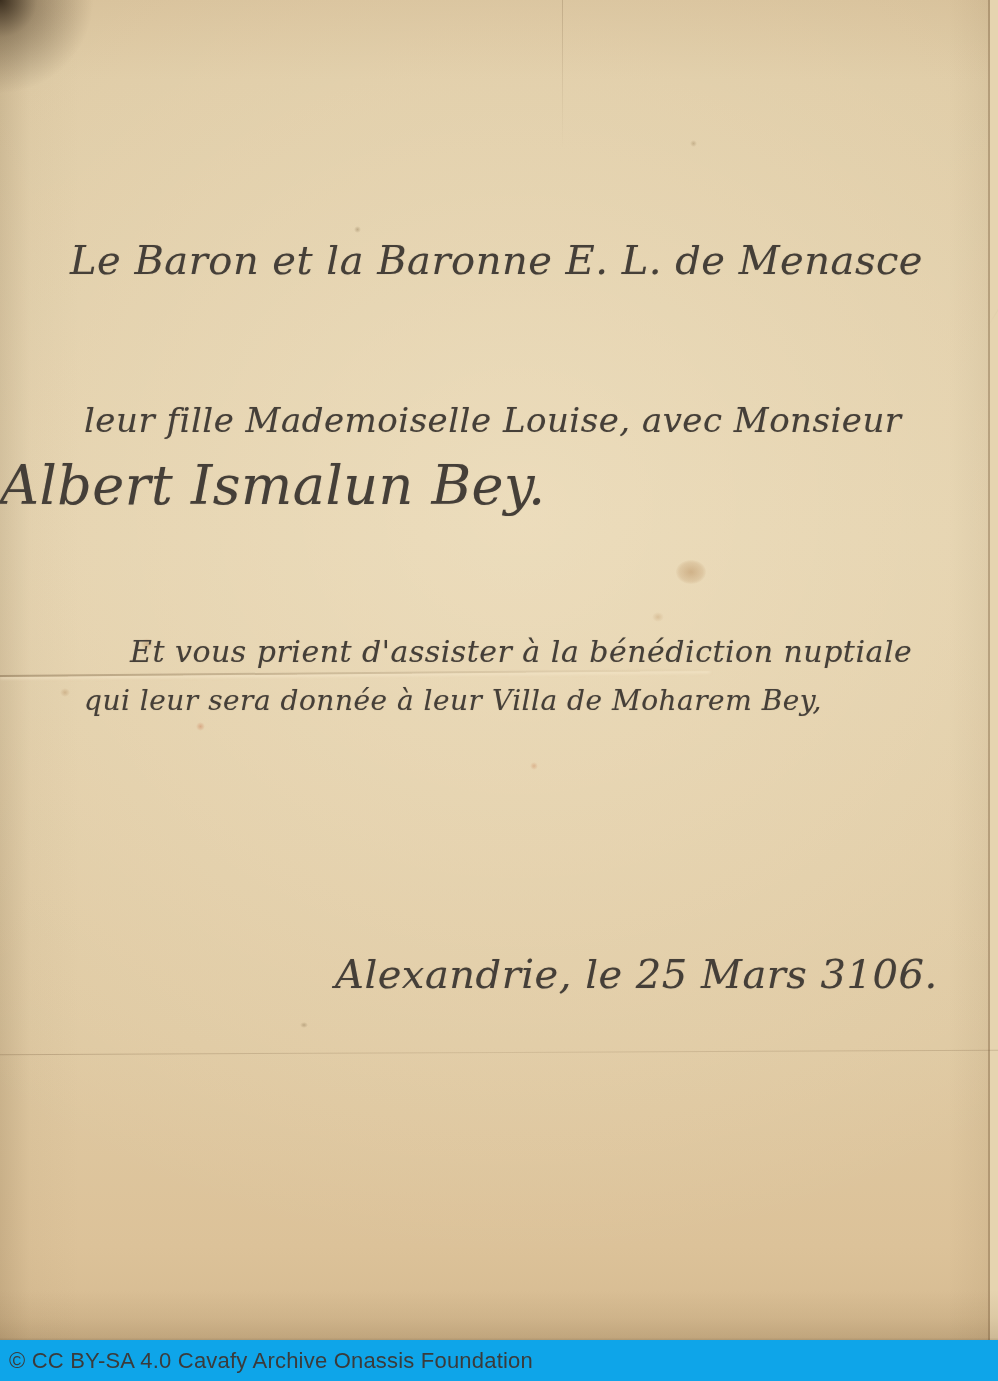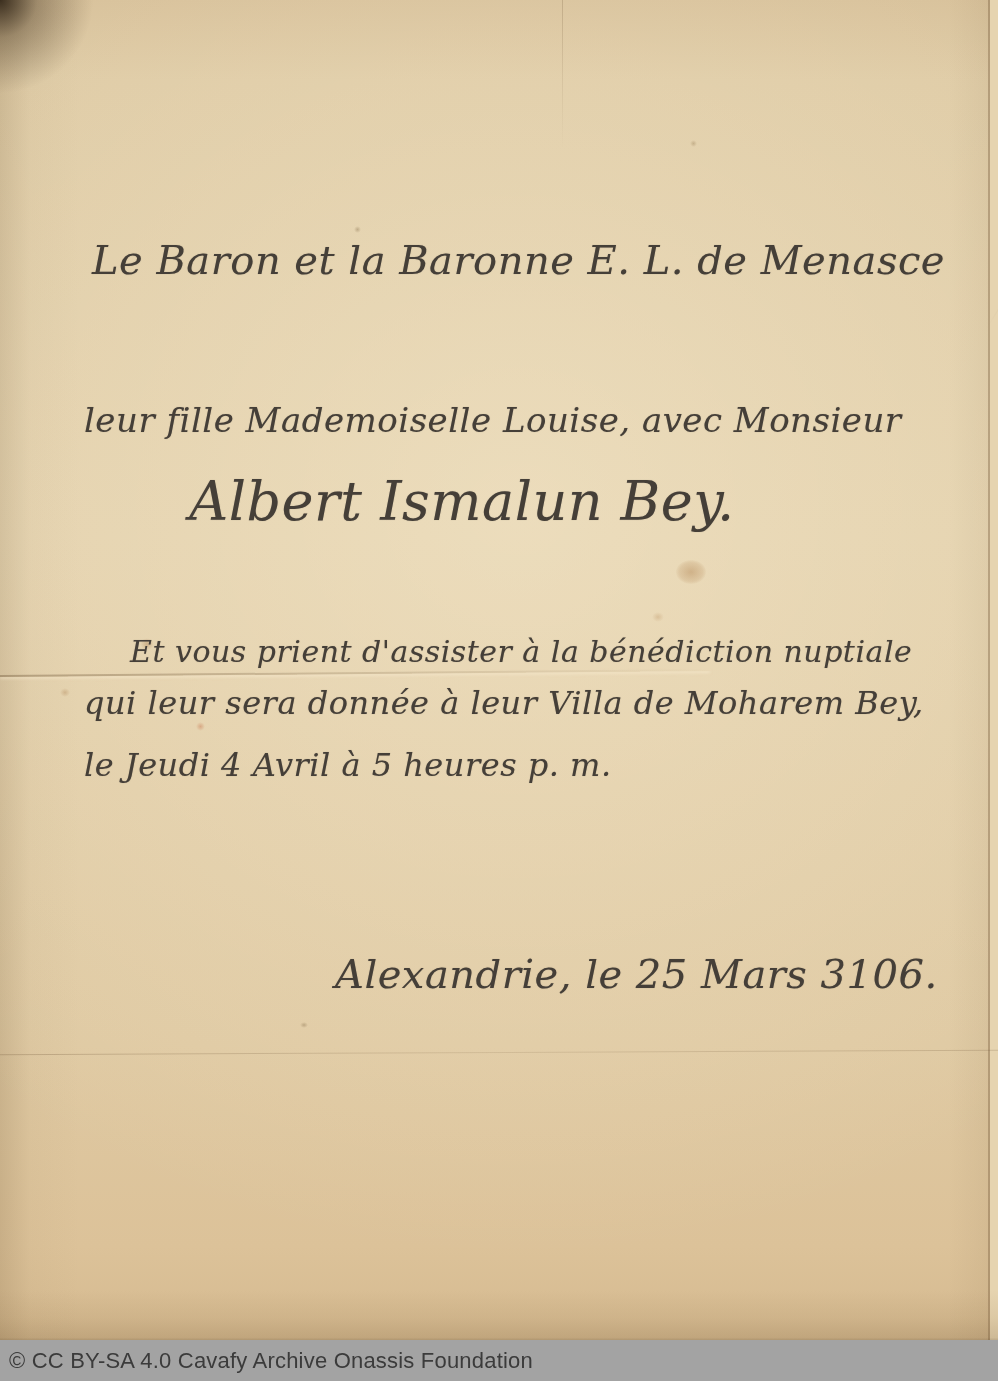--- a/index.html
+++ b/index.html
@@ -105,36 +105,36 @@
   .script {
     position: absolute;
     font-family: "DejaVu Serif", serif;
     font-style: italic;
     color: #453f38;
     white-space: nowrap;
     letter-spacing: 0.5px;
     text-shadow: 0 0 1px rgba(69,63,56,0.35);
     line-height: 1.1;
   }
-  .l1 { left: 92px;  top: 238px; font-size: 40px; font-style: italic; }
+  .l1 { left: 70px;  top: 238px; font-size: 40px; font-style: italic; }
   .l2 { left: 86px;  top: 328px; font-size: 34px; }
   .l3 { left: 84px;  top: 402px; font-size: 34px; text-align: center; }
-  .l4 { left: 0;     top: 472px; width: 924px; text-align: center; font-size: 54px; }
+  .l4 { left: 0;     top: 456px; width: 924px; text-align: left; font-size: 54px; }
   .l5 { left: 130px; top: 626px; font-size: 30px; margin-top: 9px; }
-  .l6 { left: 84px;  top: 686px; font-size: 32px; }
+  .l6 { left: 84px;  top: 686px; font-size: 28px; }
   .l7 { left: 84px;  top: 748px; font-size: 32px; }
   .l8 { left: 335px; top: 952px; font-size: 40px; }
 
   
   .footer-bar {
     position: absolute;
     left: 0; top: 1340px;
     width: 998px;
     height: 41px;
-    background: #a3a3a3;
+    background: #0ea5e9;
     display: flex;
     align-items: center;
   }
   .footer-text {
     margin-left: 9px;
     font-family: "Liberation Sans", sans-serif;
     font-size: 22px;
     color: #3b3b3b;
     letter-spacing: 0.2px;
   }
@@ -163,21 +163,20 @@
     <div class="stain s6"></div>
     <div class="stain s7"></div>
     <div class="stain s8"></div>
     <div class="stain s9"></div>
 
     <div class="script l1">Le Baron et la Baronne E. L. de Menasce</div>
     <div class="script l3">leur fille Mademoiselle Louise, avec Monsieur</div>
     <div class="script l4">Albert Ismalun Bey.</div>
     <div class="script l5">Et vous prient d'assister à la bénédiction nuptiale</div>
     <div class="script l6">qui leur sera donnée à leur Villa de Moharem Bey,</div>
-    <div class="script l7">le Jeudi 4 Avril à 5 heures p. m.</div>
     <div class="script l8">Alexandrie, le 25 Mars 3106.</div>
   </div>
 
   <div class="footer-bar">
     <span class="footer-text">© CC BY-SA 4.0 Cavafy Archive Onassis Foundation</span>
   </div>
 
 </div>
 
 </body></html>

